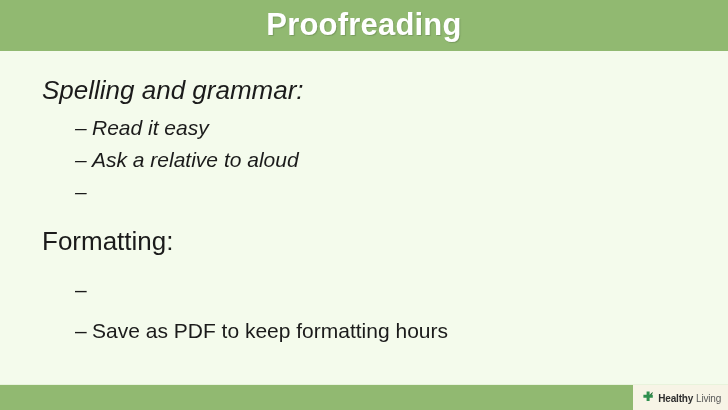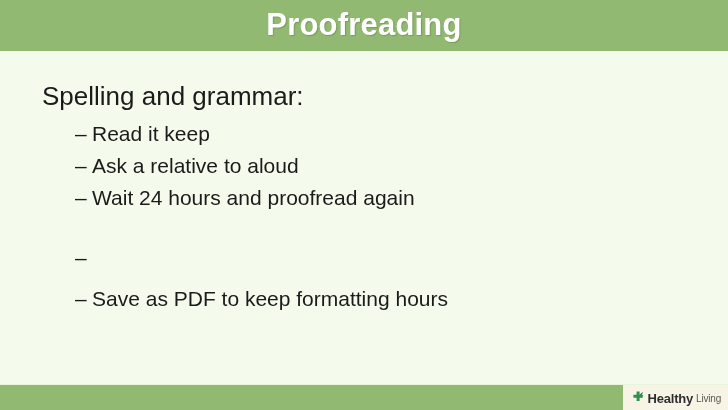--- a/index.html
+++ b/index.html
@@ -52,21 +52,21 @@
     width: 728px;
     height: 333px;
     background: #f4fbec;
   }
 
   .section {
     position: absolute;
     left: 0;
     width: 728px;
   }
-  .section-1 { top: 29px; }
+  .section-1 { top: 23px; font-style: italic; }
   .section-2 { top: 174px; }
 
   .section-heading {
     margin: 0;
     padding: 0 0 0 42px;
     font-size: 26px;
     font-weight: normal;
     color: #1b1b1b;
     line-height: 32px;
     white-space: nowrap;
@@ -125,21 +125,21 @@
   }
   .logo-icon {
     width: 15px;
     height: 15px;
     margin-right: 2px;
     flex: 0 0 15px;
     position: relative;
     top: -1px;
   }
   .logo-word-bold {
-    font-size: 13px;
+    font-size: 10px;
     font-weight: bold;
     color: #2e2e2e;
     letter-spacing: -0.2px;
   }
   .logo-word-light {
     font-size: 10px;
     font-weight: normal;
     color: #585858;
     letter-spacing: -0.2px;
     margin-left: 3px;
@@ -154,34 +154,34 @@
     <div class="header-title">Proofreading</div>
   </div>
 
   <div class="body">
 
     <div class="section section-1">
       <h2 class="section-heading">Spelling and grammar:</h2>
       <ul class="bullet-list tight">
         <li class="bullet-item">
           <span class="bullet-dash">–</span>
-          <span class="bullet-text">Read it keep</span>
+          <span class="bullet-text">Read it easy</span>
         </li>
         <li class="bullet-item">
           <span class="bullet-dash">–</span>
           <span class="bullet-text">Ask a relative to aloud</span>
         </li>
         <li class="bullet-item">
           <span class="bullet-dash">–</span>
-          <span class="bullet-text">Wait 24 hours and proofread again</span>
         </li>
       </ul>
     </div>
 
     <div class="section section-2">
+      <h2 class="section-heading">Formatting:</h2>
       <ul class="bullet-list loose">
         <li class="bullet-item">
           <span class="bullet-dash">–</span>
         </li>
         <li class="bullet-item">
           <span class="bullet-dash">–</span>
           <span class="bullet-text">Save as PDF to keep formatting hours</span>
         </li>
       </ul>
     </div>

